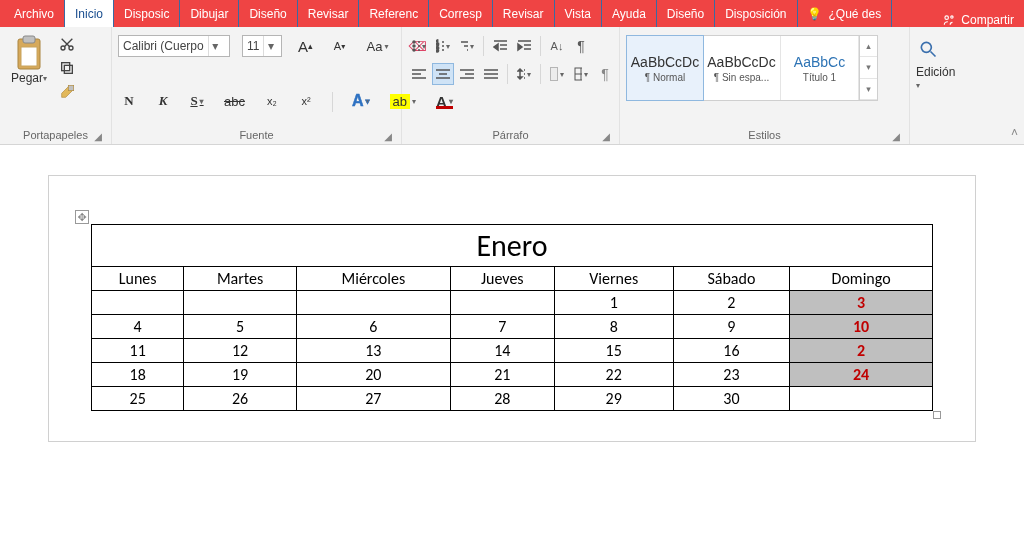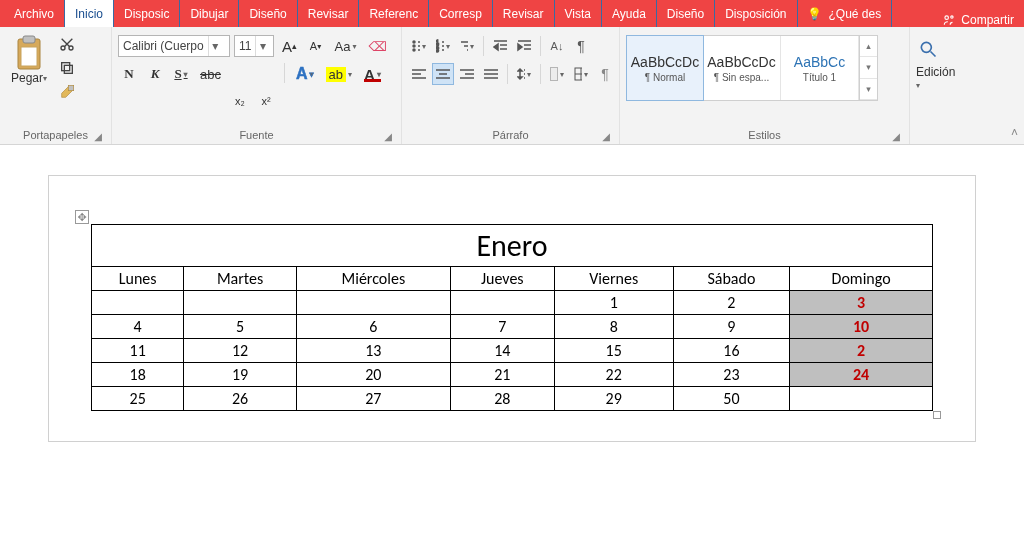--- a/index.html
+++ b/index.html
@@ -22,21 +22,21 @@
   
   
   .clip-big { display:flex; flex-direction:column; align-items:center; justify-content:flex-start; width:46px; gap:2px; padding-top:4px;}
   .clip-big .clip-icon { width:30px; height:34px; }
   .clip-big .txt { font-size:12px; color:#333; display:flex; align-items:center; gap:0;}
   .clip-side { display:flex; flex-direction:column; gap:6px; padding:4px 2px 0 6px;}
   .mini-ico { width:18px; height:18px; display:flex; align-items:center; justify-content:center; color:#555;}
   
   
   .font-body { flex-direction:column; gap:6px;}
-  .font-row { display:flex; align-items:flex-start; gap:4px;}
+  .font-row { display:flex; align-items:flex-end; gap:12px;}
   .combo { height:22px; background:#fff; border:1px solid #b5b5b5; display:flex; align-items:center; font-size:12px; color:#444; position:relative;}
   .combo .val { padding:0 4px; overflow:hidden; white-space:nowrap;}
   .combo .dd { width:14px; height:100%; display:flex; align-items:center; justify-content:center; border-left:1px solid #dcdcdc; color:#666;}
   .btn { height:22px; min-width:22px; padding:0 3px; display:flex; align-items:center; justify-content:center; color:#333; border:1px solid transparent; font-size:13px;}
   .btn .dd-sm { font-size:8px; color:#666; margin-left:2px;}
   .font-btn { font-family:'Times New Roman', serif; }
   .strike { text-decoration:line-through;}
   .sub { font-size:11px;margin-top:27px;}
   .outline { color:#2e72c2; -webkit-text-stroke:0.5px #2e72c2;}
   .hl { background:#ffff00; padding:0 3px;}
@@ -438,20 +438,20 @@
             <td>22</td>
             <td>23</td>
             <td class="dom">24</td>
           </tr>
           <tr>
             <td>25</td>
             <td>26</td>
             <td>27</td>
             <td>28</td>
             <td>29</td>
-            <td>50</td>
+            <td>30</td>
             <td></td>
           </tr>
         </tbody>
     </table>
     <span class="resize-handle" style="right:34px;bottom:22px"></span>
   </div>
 </div>
 
 </body></html>

